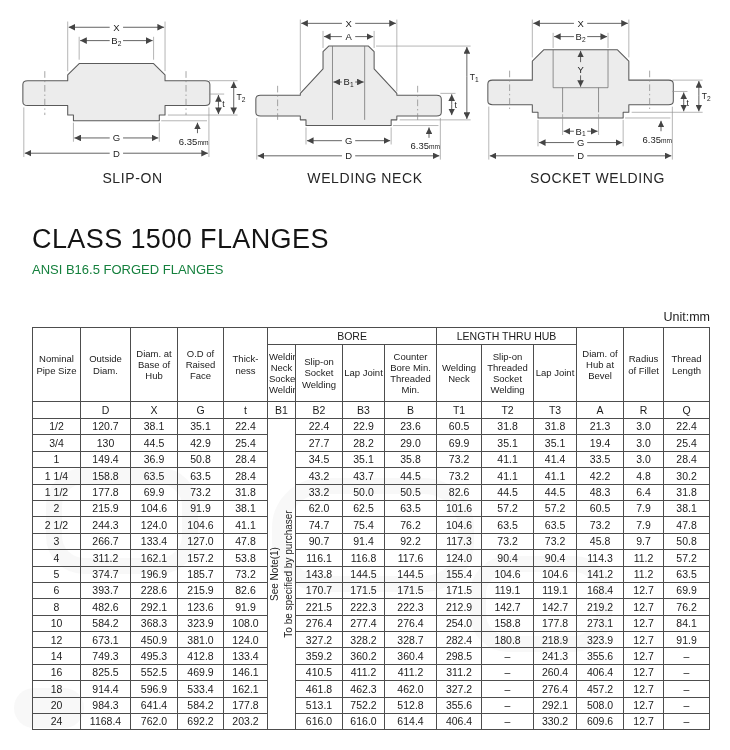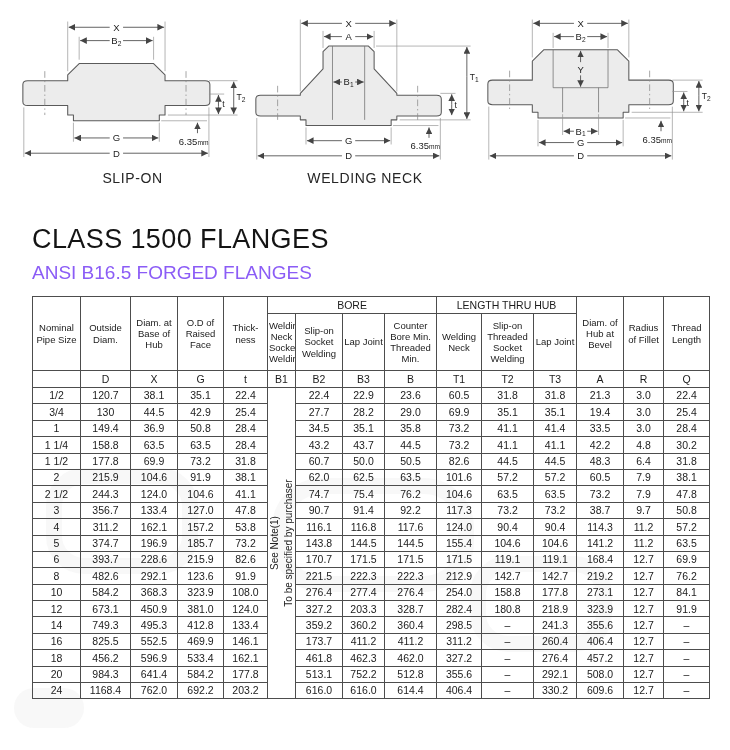--- a/index.html
+++ b/index.html
@@ -25,23 +25,23 @@
   .cl{fill:none;stroke:#8a8a8a;stroke-width:0.8;stroke-dasharray:7 3 1.5 3;}
   .ext{fill:none;stroke:#909090;stroke-width:0.7;}
   .dim{stroke:#4a4a4a;stroke-width:0.9;fill:none;}
   svg text{font-family:"Liberation Sans", sans-serif;fill:#222;}
   .lbl{font-size:10px;}
   .lbl-sm{font-size:9px;}
   .sub{font-size:7px;}
   .unit-t{font-size:7px;}
 
   
-  .title-block{margin:36px 0 12px 32px;}
+  .title-block{margin:36px 0 0 32px;}
   h1{margin:0;font-size:27px;font-weight:400;letter-spacing:0.4px;color:#141414;}
-  .subtitle{margin-top:7px;font-size:19px;color:#8b5cf6;}
+  .subtitle{margin-top:7px;font-size:13px;color:#15803d;}
 
   
   .unit{width:678px;margin:33px 0 3px 32px;text-align:right;font-size:12.5px;color:#1c1c1c;}
   table{border-collapse:collapse;table-layout:fixed;width:677px;margin-left:32px;position:relative;}
   th,td{border:1px solid #4d4d4d;text-align:center;vertical-align:middle;
         padding:0 1px;overflow:hidden;background:transparent;}
   thead th{font-weight:normal;font-size:9.5px;line-height:1.18;color:#1b1b1b;}
   tr.hr1 th.grp{font-size:10.5px;height:16px;text-align:center;}
   tr.hr2 th{height:56px;}
   tr.hr3 th{font-size:10.5px;height:16px;}
@@ -159,28 +159,30 @@
         <text class="lbl" x="101" y="155.5" text-anchor="middle">D</text>
         <line class="dim" x1="210" y1="96" x2="210" y2="85" marker-end="url(#arr)"></line>
         <line class="dim" x1="210" y1="96" x2="210" y2="105" marker-end="url(#arr)"></line>
         <text class="lbl-sm" x="213" y="99">t</text>
         <line class="dim" x1="226" y1="88" x2="226" y2="73" marker-end="url(#arr)"></line>
         <line class="dim" x1="226" y1="88" x2="226" y2="105" marker-end="url(#arr)"></line>
         <text class="lbl-sm" x="229" y="92"><tspan>T</tspan><tspan class="sub" dy="2">2</tspan></text>
         <line class="dim" x1="186" y1="126" x2="186" y2="115" marker-end="url(#arr)"></line>
         <text class="lbl" x="182" y="138" text-anchor="middle"><tspan>6.35</tspan><tspan class="unit-t">mm</tspan></text>
       </svg>
+      <figcaption class="fig-caption">SOCKET WELDING</figcaption>
     </figure>
   </div>
 
   <div class="title-block">
     <h1>CLASS 1500 FLANGES</h1>
     <div class="subtitle">ANSI B16.5 FORGED FLANGES</div>
   </div>
 
+  <div class="unit">Unit:mm</div>
 
   <table>
     <colgroup>
       <col style="width:48px">
         <col style="width:50px">
         <col style="width:47px">
         <col style="width:46px">
       <col style="width:44px">
         <col style="width:28px">
         <col style="width:47px">
@@ -303,21 +305,21 @@
           <td>42.2</td>
           <td>4.8</td>
           <td>30.2</td>
         </tr>
         <tr>
           <td>1 1/2</td>
           <td>177.8</td>
           <td>69.9</td>
           <td>73.2</td>
           <td>31.8</td>
-          <td>60.7</td>
+          <td>33.2</td>
           <td>50.0</td>
           <td>50.5</td>
           <td>82.6</td>
           <td>44.5</td>
           <td>44.5</td>
           <td>48.3</td>
           <td>6.4</td>
           <td>31.8</td>
         </tr>
         <tr>
@@ -347,31 +349,31 @@
           <td>76.2</td>
           <td>104.6</td>
           <td>63.5</td>
           <td>63.5</td>
           <td>73.2</td>
           <td>7.9</td>
           <td>47.8</td>
         </tr>
         <tr>
           <td>3</td>
-          <td>356.7</td>
+          <td>266.7</td>
           <td>133.4</td>
           <td>127.0</td>
           <td>47.8</td>
           <td>90.7</td>
           <td>91.4</td>
           <td>92.2</td>
           <td>117.3</td>
           <td>73.2</td>
           <td>73.2</td>
-          <td>38.7</td>
+          <td>45.8</td>
           <td>9.7</td>
           <td>50.8</td>
         </tr>
         <tr>
           <td>4</td>
           <td>311.2</td>
           <td>162.1</td>
           <td>157.2</td>
           <td>53.8</td>
           <td>116.1</td>
@@ -448,21 +450,21 @@
           <td>12.7</td>
           <td>84.1</td>
         </tr>
         <tr>
           <td>12</td>
           <td>673.1</td>
           <td>450.9</td>
           <td>381.0</td>
           <td>124.0</td>
           <td>327.2</td>
-          <td>203.3</td>
+          <td>328.2</td>
           <td>328.7</td>
           <td>282.4</td>
           <td>180.8</td>
           <td>218.9</td>
           <td>323.9</td>
           <td>12.7</td>
           <td>91.9</td>
         </tr>
         <tr>
           <td>14</td>
@@ -479,33 +481,33 @@
           <td>355.6</td>
           <td>12.7</td>
           <td>–</td>
         </tr>
         <tr>
           <td>16</td>
           <td>825.5</td>
           <td>552.5</td>
           <td>469.9</td>
           <td>146.1</td>
-          <td>173.7</td>
+          <td>410.5</td>
           <td>411.2</td>
           <td>411.2</td>
           <td>311.2</td>
           <td>–</td>
           <td>260.4</td>
           <td>406.4</td>
           <td>12.7</td>
           <td>–</td>
         </tr>
         <tr>
           <td>18</td>
-          <td>456.2</td>
+          <td>914.4</td>
           <td>596.9</td>
           <td>533.4</td>
           <td>162.1</td>
           <td>461.8</td>
           <td>462.3</td>
           <td>462.0</td>
           <td>327.2</td>
           <td>–</td>
           <td>276.4</td>
           <td>457.2</td>

